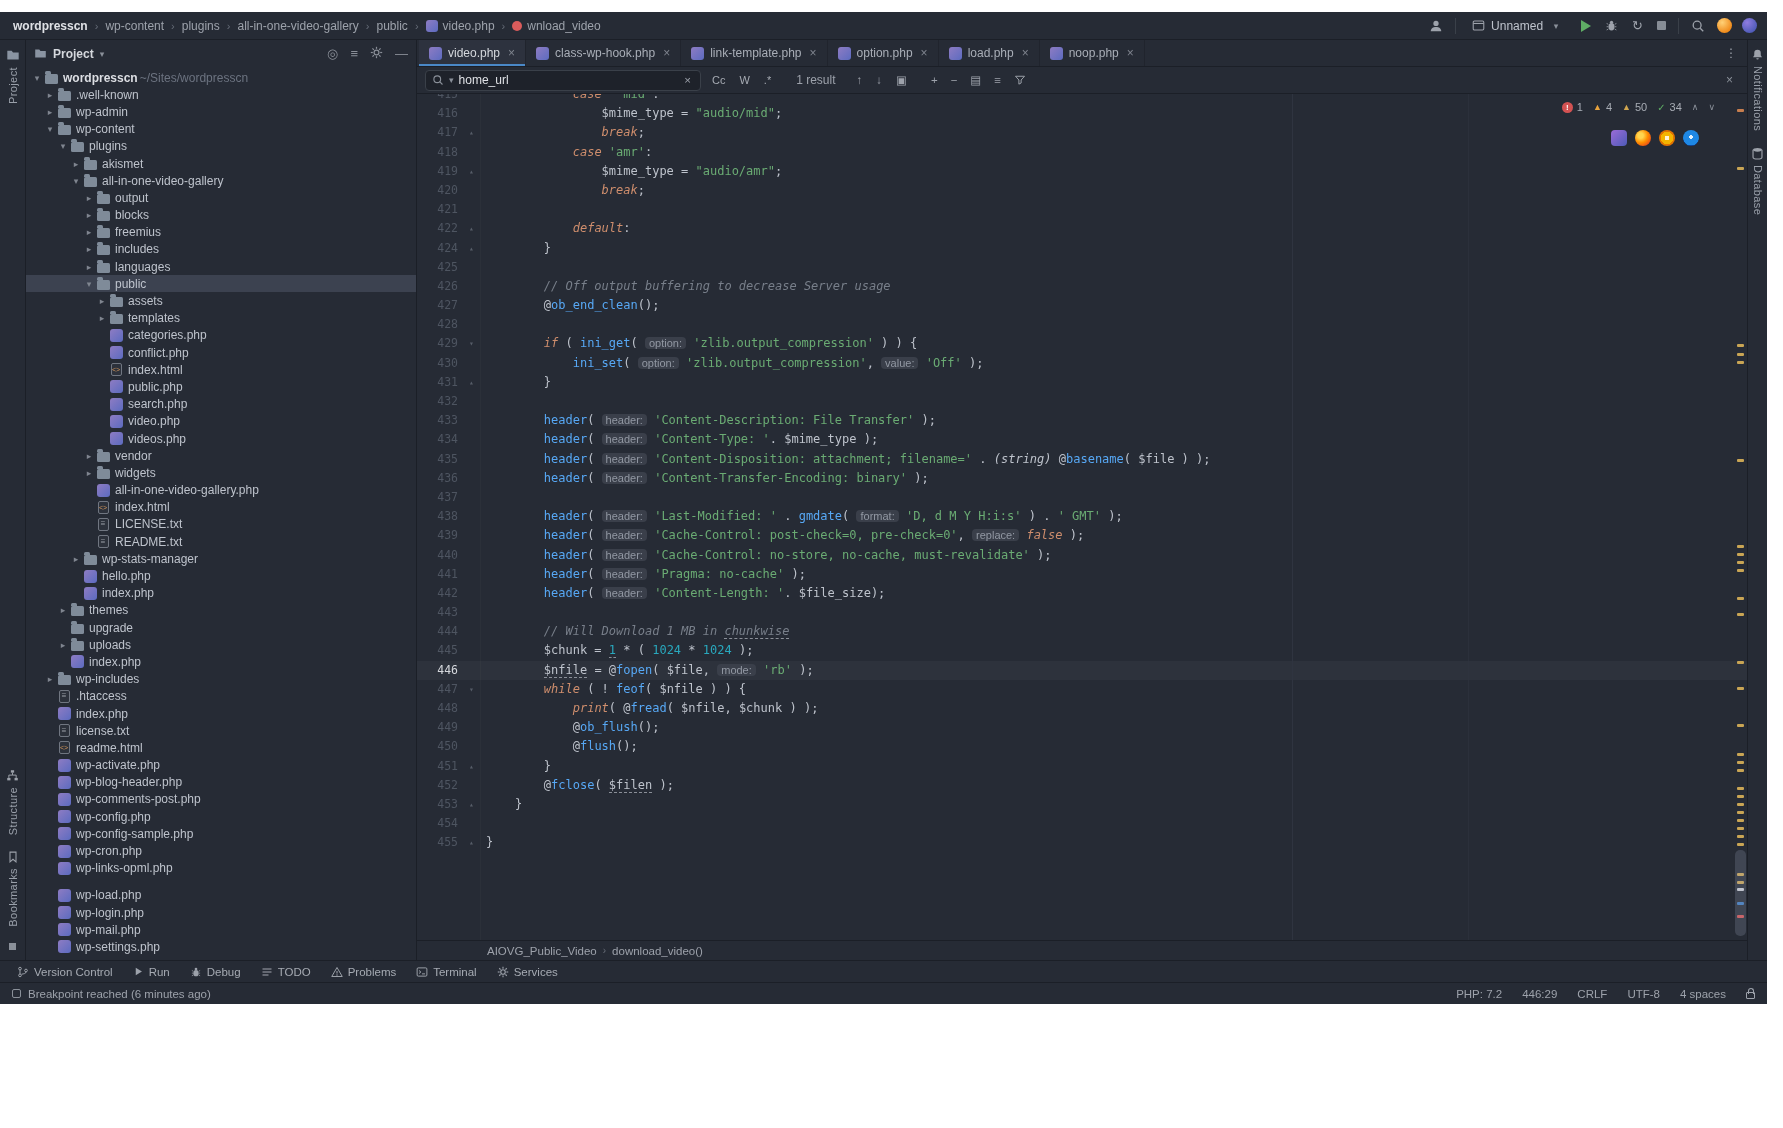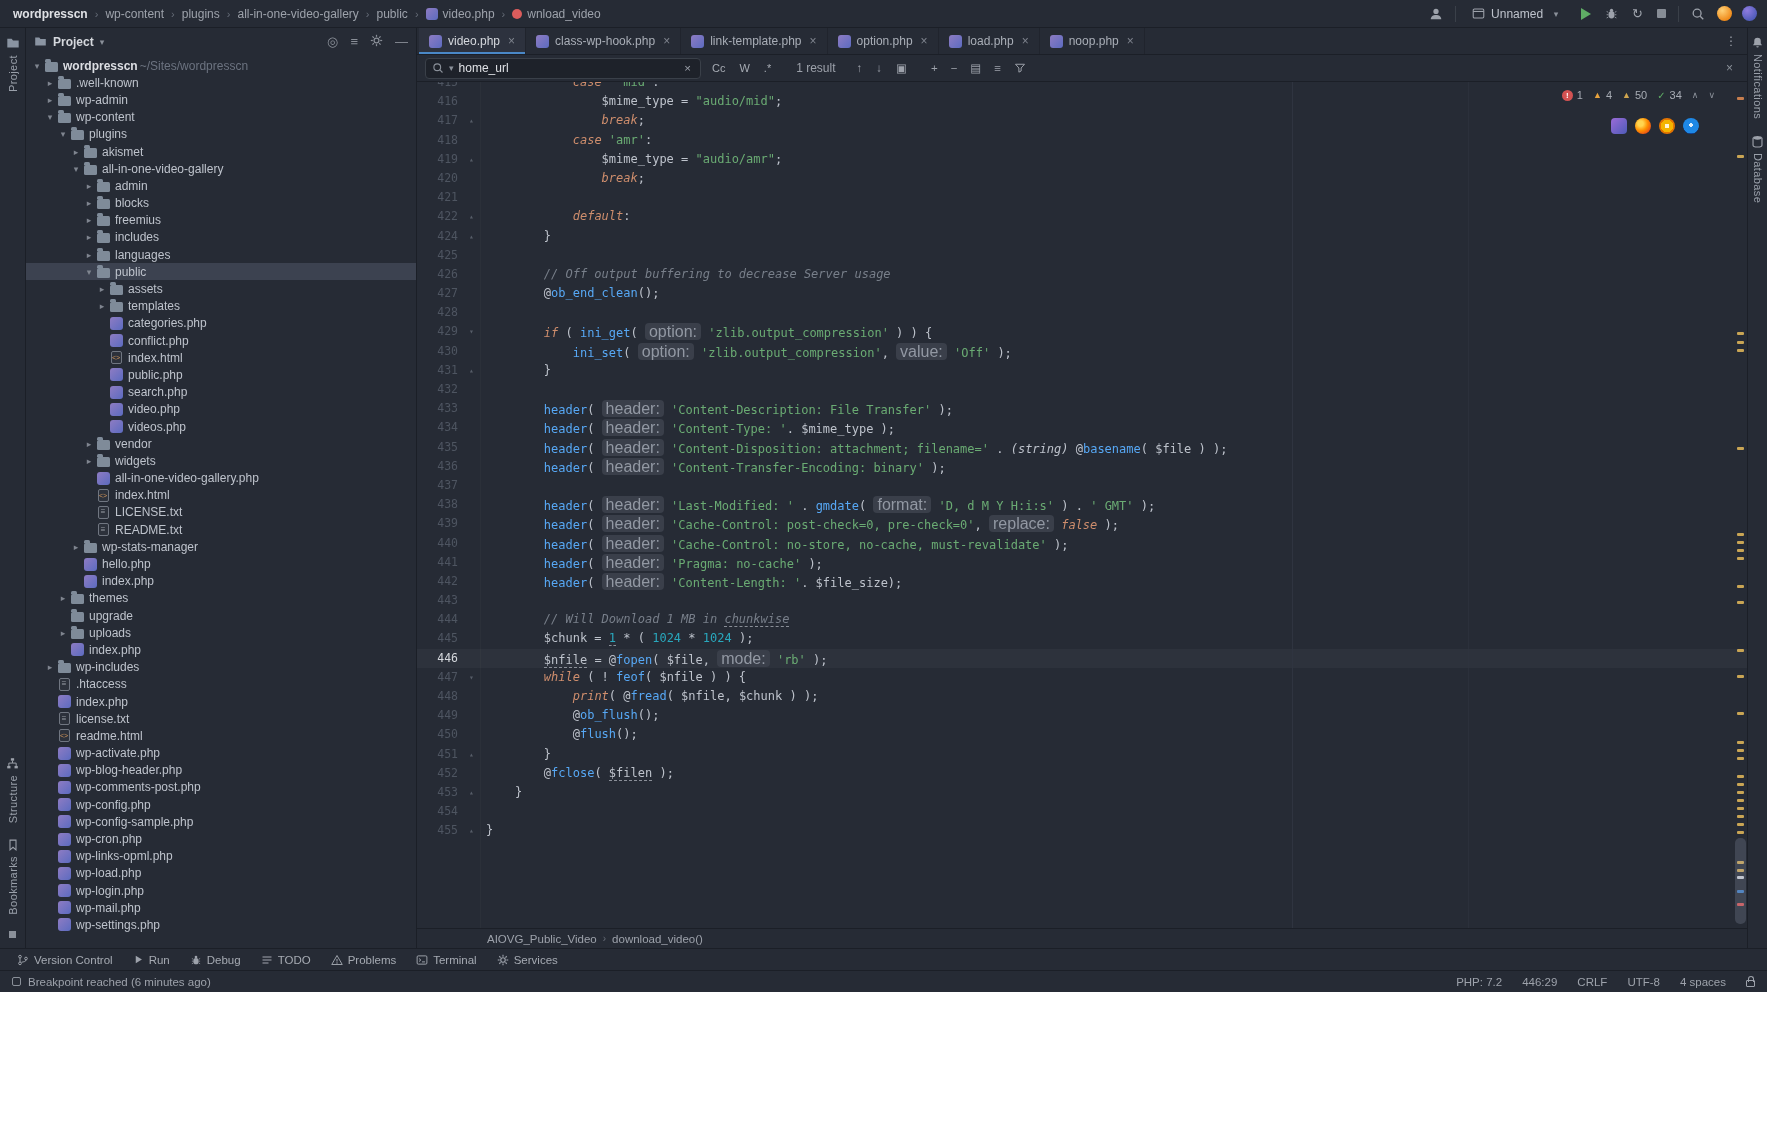--- a/index.html
+++ b/index.html
@@ -1,18 +1,18 @@
 <!DOCTYPE html>
 <html><head>
 <meta charset="utf-8">
 <style>
   *{margin:0;padding:0;box-sizing:border-box}
   html,body{width:1783px;height:1128px;background:#ffffff;overflow:hidden;
     font-family:"Liberation Sans",sans-serif}
-  .app{position:absolute;left:0;top:0;width:1767px;height:992px;background:#262B35;
+  .app{position:absolute;left:0;top:12px;width:1767px;height:992px;background:#262B35;
     color:#BEC3CC;font-size:12px;display:flex;flex-direction:column;overflow:hidden}
 
   
   .topbar{flex:0 0 28px;display:flex;align-items:center;justify-content:space-between;
     padding:0 10px;border-bottom:1px solid #1B1F27;white-space:nowrap}
   .crumbs{display:flex;align-items:center;gap:3px;color:#9DA2AB}
   .crumb{display:flex;align-items:center;gap:5px;padding:1px 3px;border-radius:3px;cursor:pointer}
   .crumb.bold span{color:#DFE1E5;font-weight:bold}
   .crumb-sep{color:#666C77;font-size:11px;margin:0 1px}
   .top-right{display:flex;align-items:center;gap:10px}
@@ -103,21 +103,21 @@
   .ltext{white-space:pre;padding-left:6px}
   .gutter-sep{position:absolute;left:63px;top:0;bottom:0;width:1px;background:#2B3039}
   .guide{position:absolute;top:0;bottom:0;width:1px;background:#2F3440}
   .t-kw{color:#CF8E6D;font-style:italic}
   .t-str{color:#6AAB73}
   .t-num{color:#29A8BD}
   .t-fn{color:#57A8F5}
   .t-cm{color:#787F8A;font-style:italic}
   .t-cast{font-style:italic}
   .t-typo{border-bottom:1px dashed #8A8F98}
-  .t-hint{background:#3A3F4A;color:#9298A3;border-radius:4px;padding:0 4px;font-size:16px;
+  .t-hint{background:#3A3F4A;color:#9298A3;border-radius:4px;padding:0 4px;font-size:11px;
     font-family:"Liberation Sans",sans-serif;font-style:normal}
 
   
   .insp{position:absolute;top:7px;right:32px;display:flex;align-items:center;gap:10px;
     color:#A8ADB5;font-size:11px}
   .insp-item{display:flex;align-items:center;gap:4px;cursor:pointer}
   .dot-err{width:11px;height:11px;border-radius:50%;background:#D35252;color:#fff;font-size:8px;
     display:flex;align-items:center;justify-content:center;font-weight:bold}
   .tri{font-size:9px;line-height:1}
   .tri.o{color:#E8A33D}.tri.y{color:#D0A64F}
@@ -343,21 +343,21 @@
             <span class="ic">
               <span class="ic-folder"></span>
             </span>
             <span class="tlabel">all-in-one-video-gallery</span>
           </div>
           <div class="trow" style="padding-left: 56px;">
             <span class="chev">▸</span>
             <span class="ic">
               <span class="ic-folder"></span>
             </span>
-            <span class="tlabel">admin</span>
+            <span class="tlabel">output</span>
           </div>
           <div class="trow" style="padding-left: 56px;">
             <span class="chev">▸</span>
             <span class="ic">
               <span class="ic-folder"></span>
             </span>
             <span class="tlabel">blocks</span>
           </div>
           <div class="trow" style="padding-left: 56px;">
             <span class="chev">▸</span>
@@ -618,21 +618,21 @@
             </span>
             <span class="tlabel">wp-cron.php</span>
           </div>
           <div class="trow" style="padding-left: 17px;">
             <span class="chev"></span>
             <span class="ic">
               <span class="ic-php"></span>
             </span>
             <span class="tlabel">wp-links-opml.php</span>
           </div>
-          <div class="trow" style="padding-left: 17px;">
+          <div class="trow" style="padding-left: 17px; margin-top: 10px;">
             <span class="chev"></span>
             <span class="ic">
               <span class="ic-php"></span>
             </span>
             <span class="tlabel">wp-load.php</span>
           </div>
           <div class="trow" style="padding-left: 17px;">
             <span class="chev"></span>
             <span class="ic">
               <span class="ic-php"></span>

